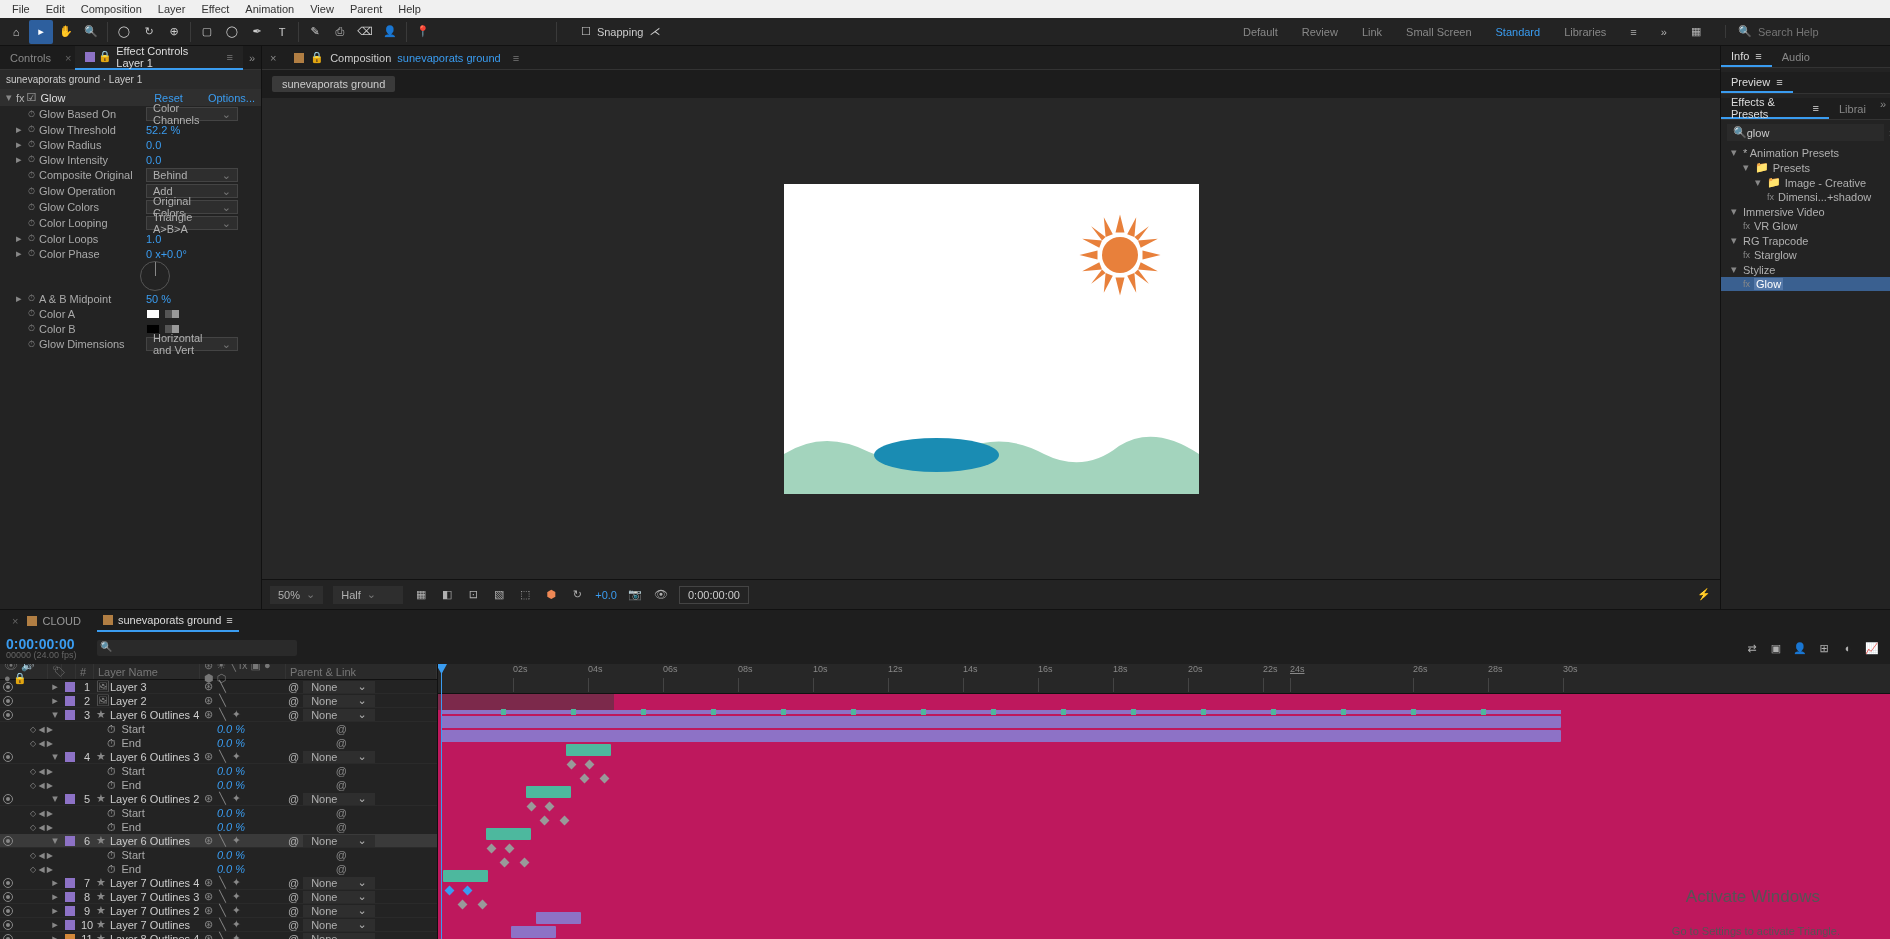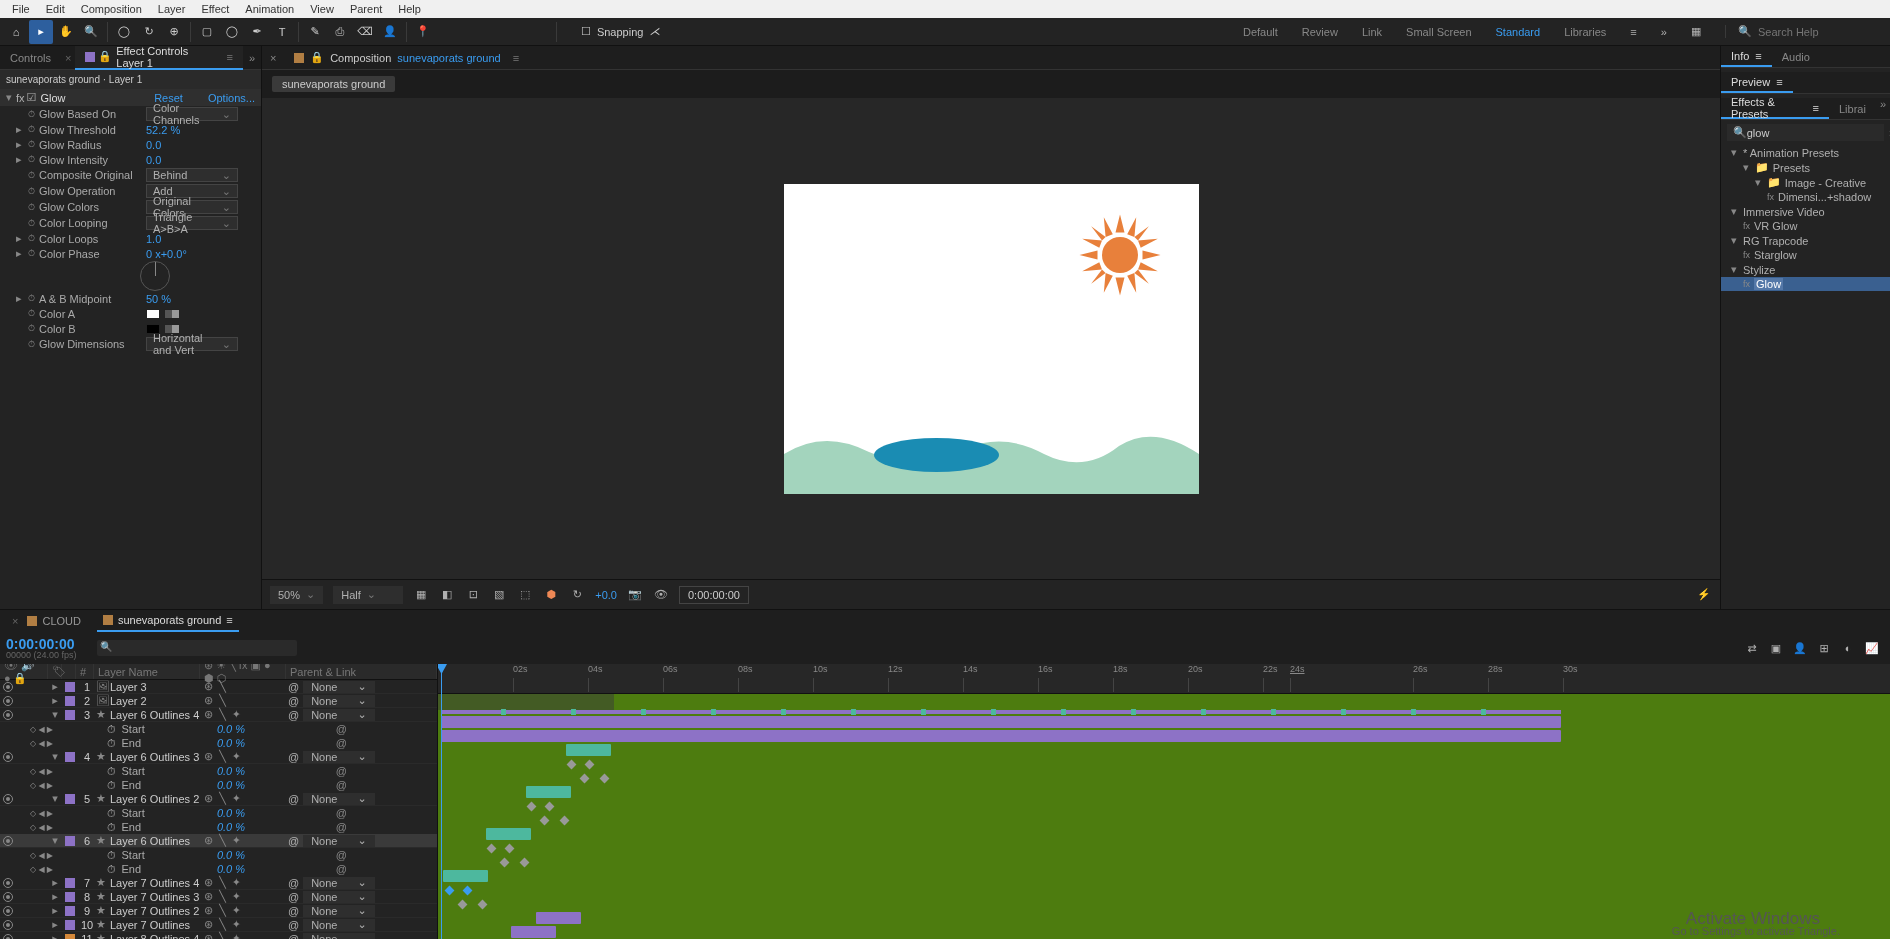--- a/index.html
+++ b/index.html
@@ -77,21 +77,21 @@
 .tl-head { display:flex; align-items:center; height:32px; padding:0 6px; background:#1e1e1e; }
 .timecode { color:#3a9cf0; font-size:14px; font-weight:600; }
 .tc-sub { color:#666; font-size:9px; display:block; margin-top:-2px; }
 .tl-search { margin-left:20px; flex:0 0 200px; }
 .tl-search input { background:#2a2a2a; border:none; padding:2px 6px 2px 22px; width:100%; color:#ccc; outline:none; border-radius:2px; }
 .tl-search-wrap { position:relative; }
 .tl-search-wrap::before { content:"🔍"; position:absolute; left:4px; top:1px; font-size:10px; color:#666; }
 .tl-tools { margin-left:auto; display:flex; align-items:center; gap:8px; padding-right:4px; }
 .tl-body { flex:1; display:flex; overflow:hidden; }
 .tl-left { width:438px; background:#232323; border-right:1px solid #111; overflow-y:auto; }
-.tl-right { flex:1; background:#4d7c0f; position:relative; overflow:hidden; }
+.tl-right { flex:1; background:#be185d; position:relative; overflow:hidden; }
 .col-head { display:flex; height:16px; background:#2a2a2a; border-bottom:1px solid #111; font-size:9px; color:#777; align-items:center; }
 .col-head .c { padding:0 4px; border-right:1px solid #333; height:100%; display:flex; align-items:center; }
 .layer-row { display:flex; align-items:center; height:14px; border-bottom:1px solid #2a2a2a; font-size:10px; }
 .layer-row .vis { width:48px; display:flex; align-items:center; gap:3px; padding-left:3px; }
 .layer-row .twl { width:14px; text-align:center; color:#888; cursor:pointer; }
 .layer-row .clr { width:10px; height:10px; margin:0 3px; }
 .layer-row .idx { width:18px; text-align:center; color:#ccc; }
 .layer-row .ico { width:14px; color:#888; }
 .layer-row .lname { flex:0 0 92px; color:#ccc; overflow:hidden; white-space:nowrap; }
 .layer-row .sw { width:86px; color:#888; display:flex; gap:6px; padding-left:2px; }
@@ -109,21 +109,21 @@
 .playhead { position:absolute; top:0; width:1px; height:100%; background:#3a9cf0; z-index:10; }
 .playhead::before { content:""; position:absolute; top:0; left:-5px; width:11px; height:10px; background:#3a9cf0; clip-path:polygon(0 0,100% 0,50% 100%); }
 .wa-overlay { position:absolute; top:30px; left:0; height:16px; background:#3a3a3a; opacity:.5; }
 .bar { position:absolute; height:12px; border-radius:1px; }
 .bar.purple { background:#8d72c6; }
 .bar.teal { background:#4db89e; }
 .kf { position:absolute; width:7px; height:7px; background:#999; transform:rotate(45deg); }
 .kf.sel { background:#3a9cf0; }
 .marker-row { position:absolute; height:4px; background:#8d72c6; }
 .marker-dot { position:absolute; width:5px; height:6px; background:#4db89e; top:-1px; }
-.watermark { position:fixed; bottom:10px; right:70px; color:#555; font-size:17px; pointer-events:none;margin-top:28px; }
+.watermark { position:fixed; bottom:32px; right:70px; color:#555; font-size:17px; pointer-events:none;margin-top:28px; }
 .watermark-sub { position:fixed; bottom:2px; right:50px; color:#555; font-size:11px; pointer-events:none; }
 .eye { width:10px; height:10px; border:1px solid #888; border-radius:50%; display:inline-block; position:relative; }
 .eye::after { content:""; position:absolute; left:2px; top:2px; width:4px; height:4px; background:#888; border-radius:50%; }
 </style>
 </head>
 <body>
 
 <div class="menubar">
     <span>File</span>
     <span>Edit</span>

